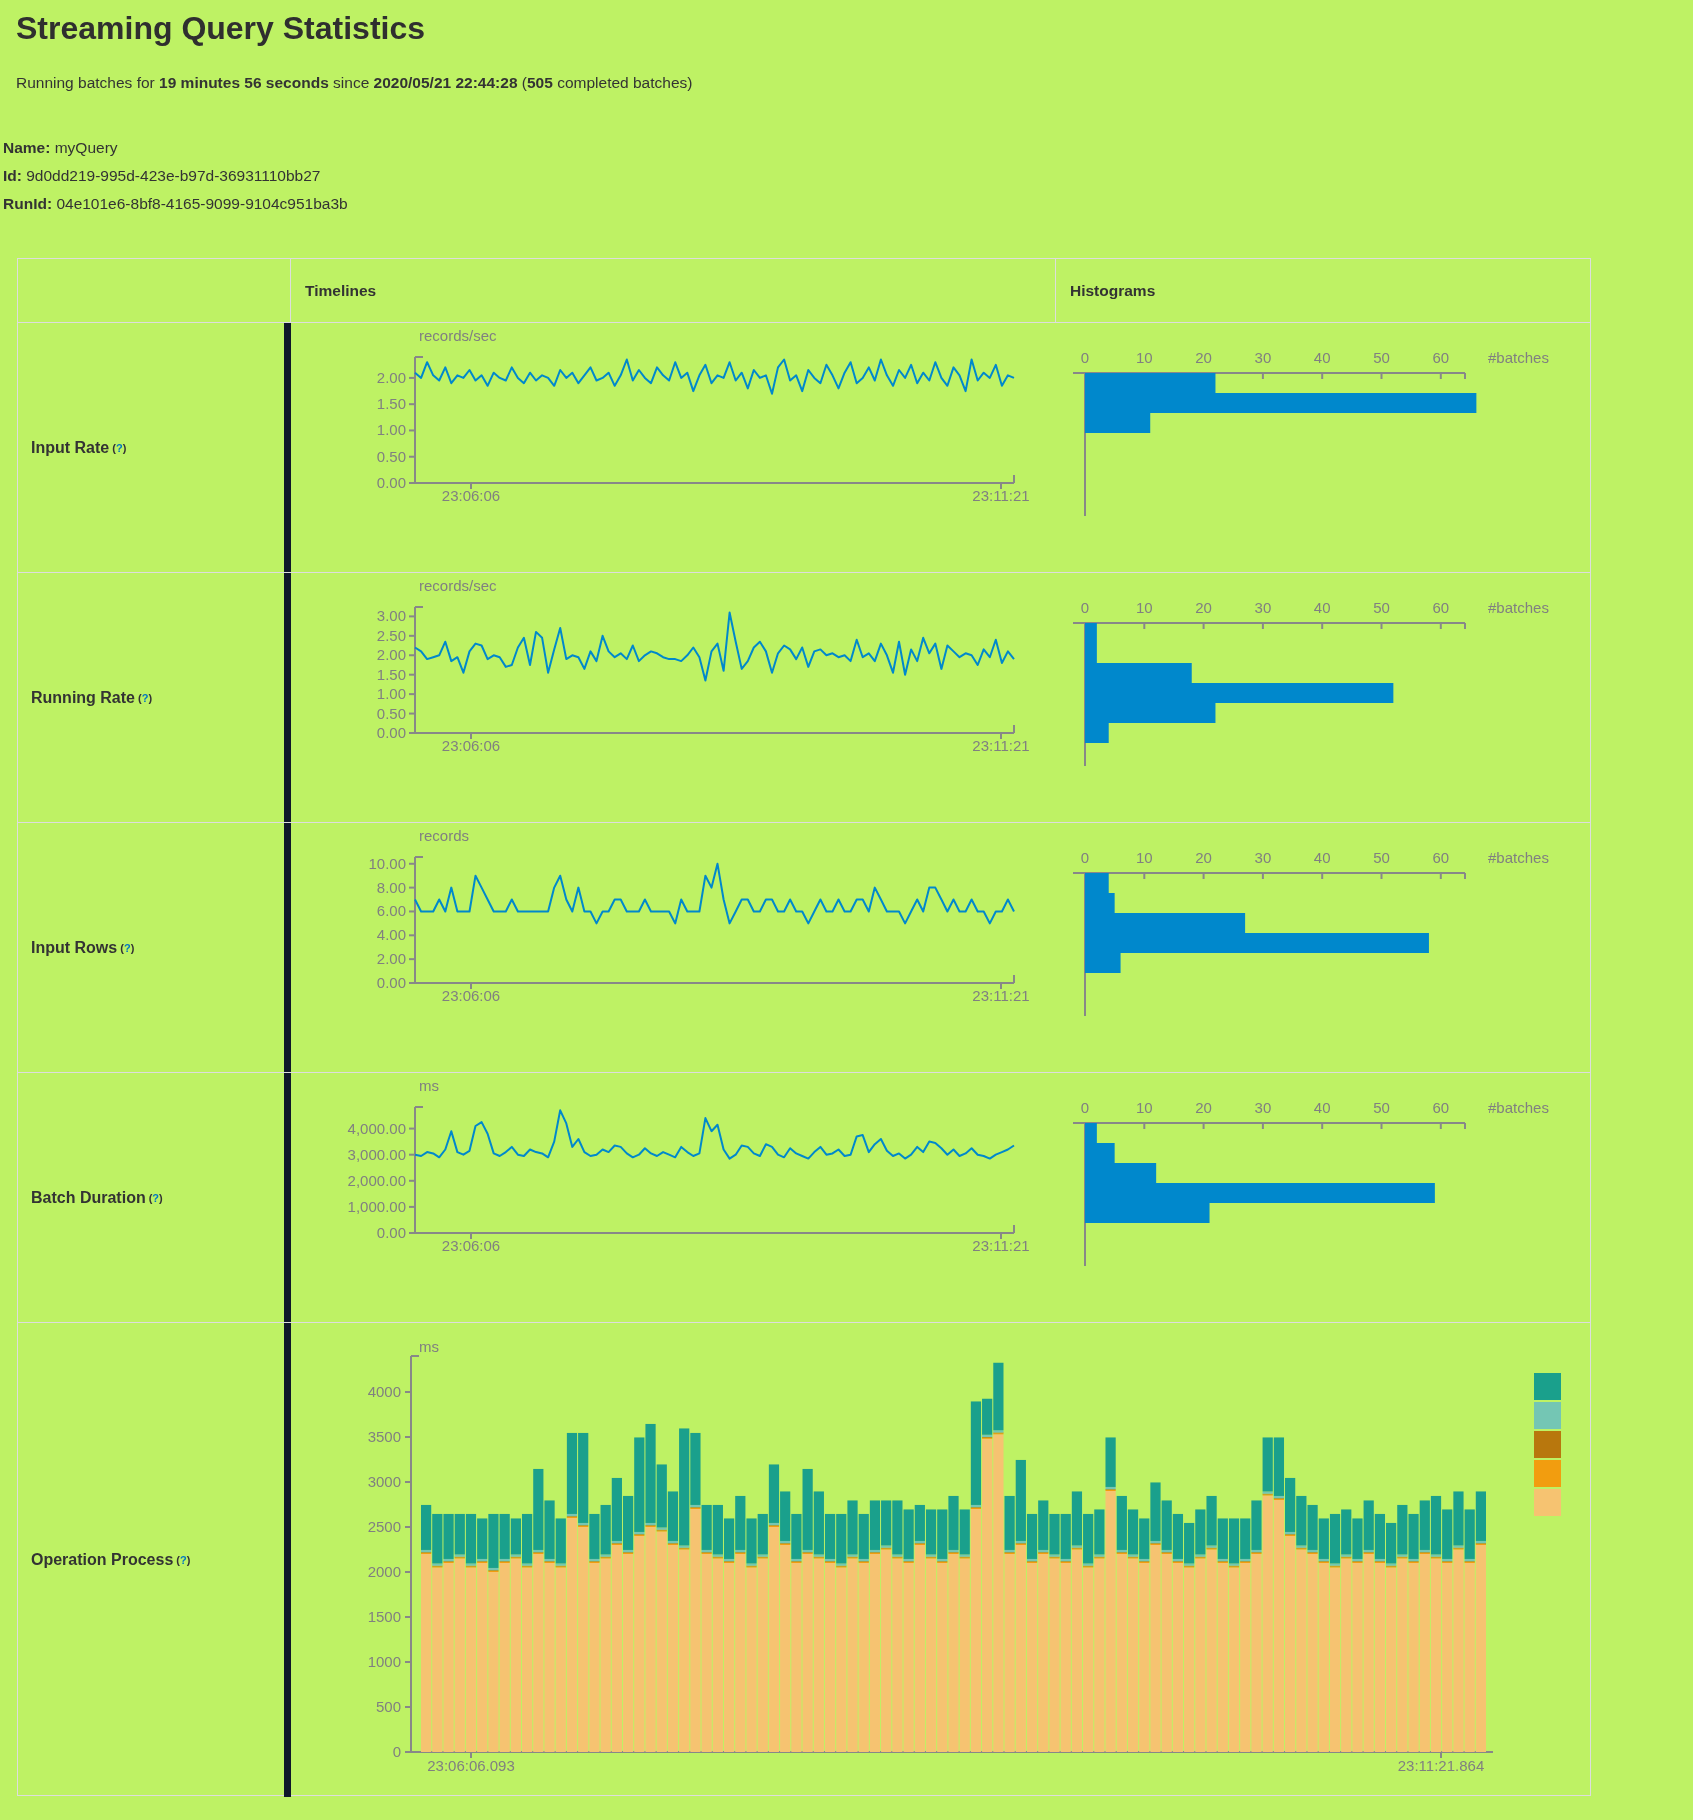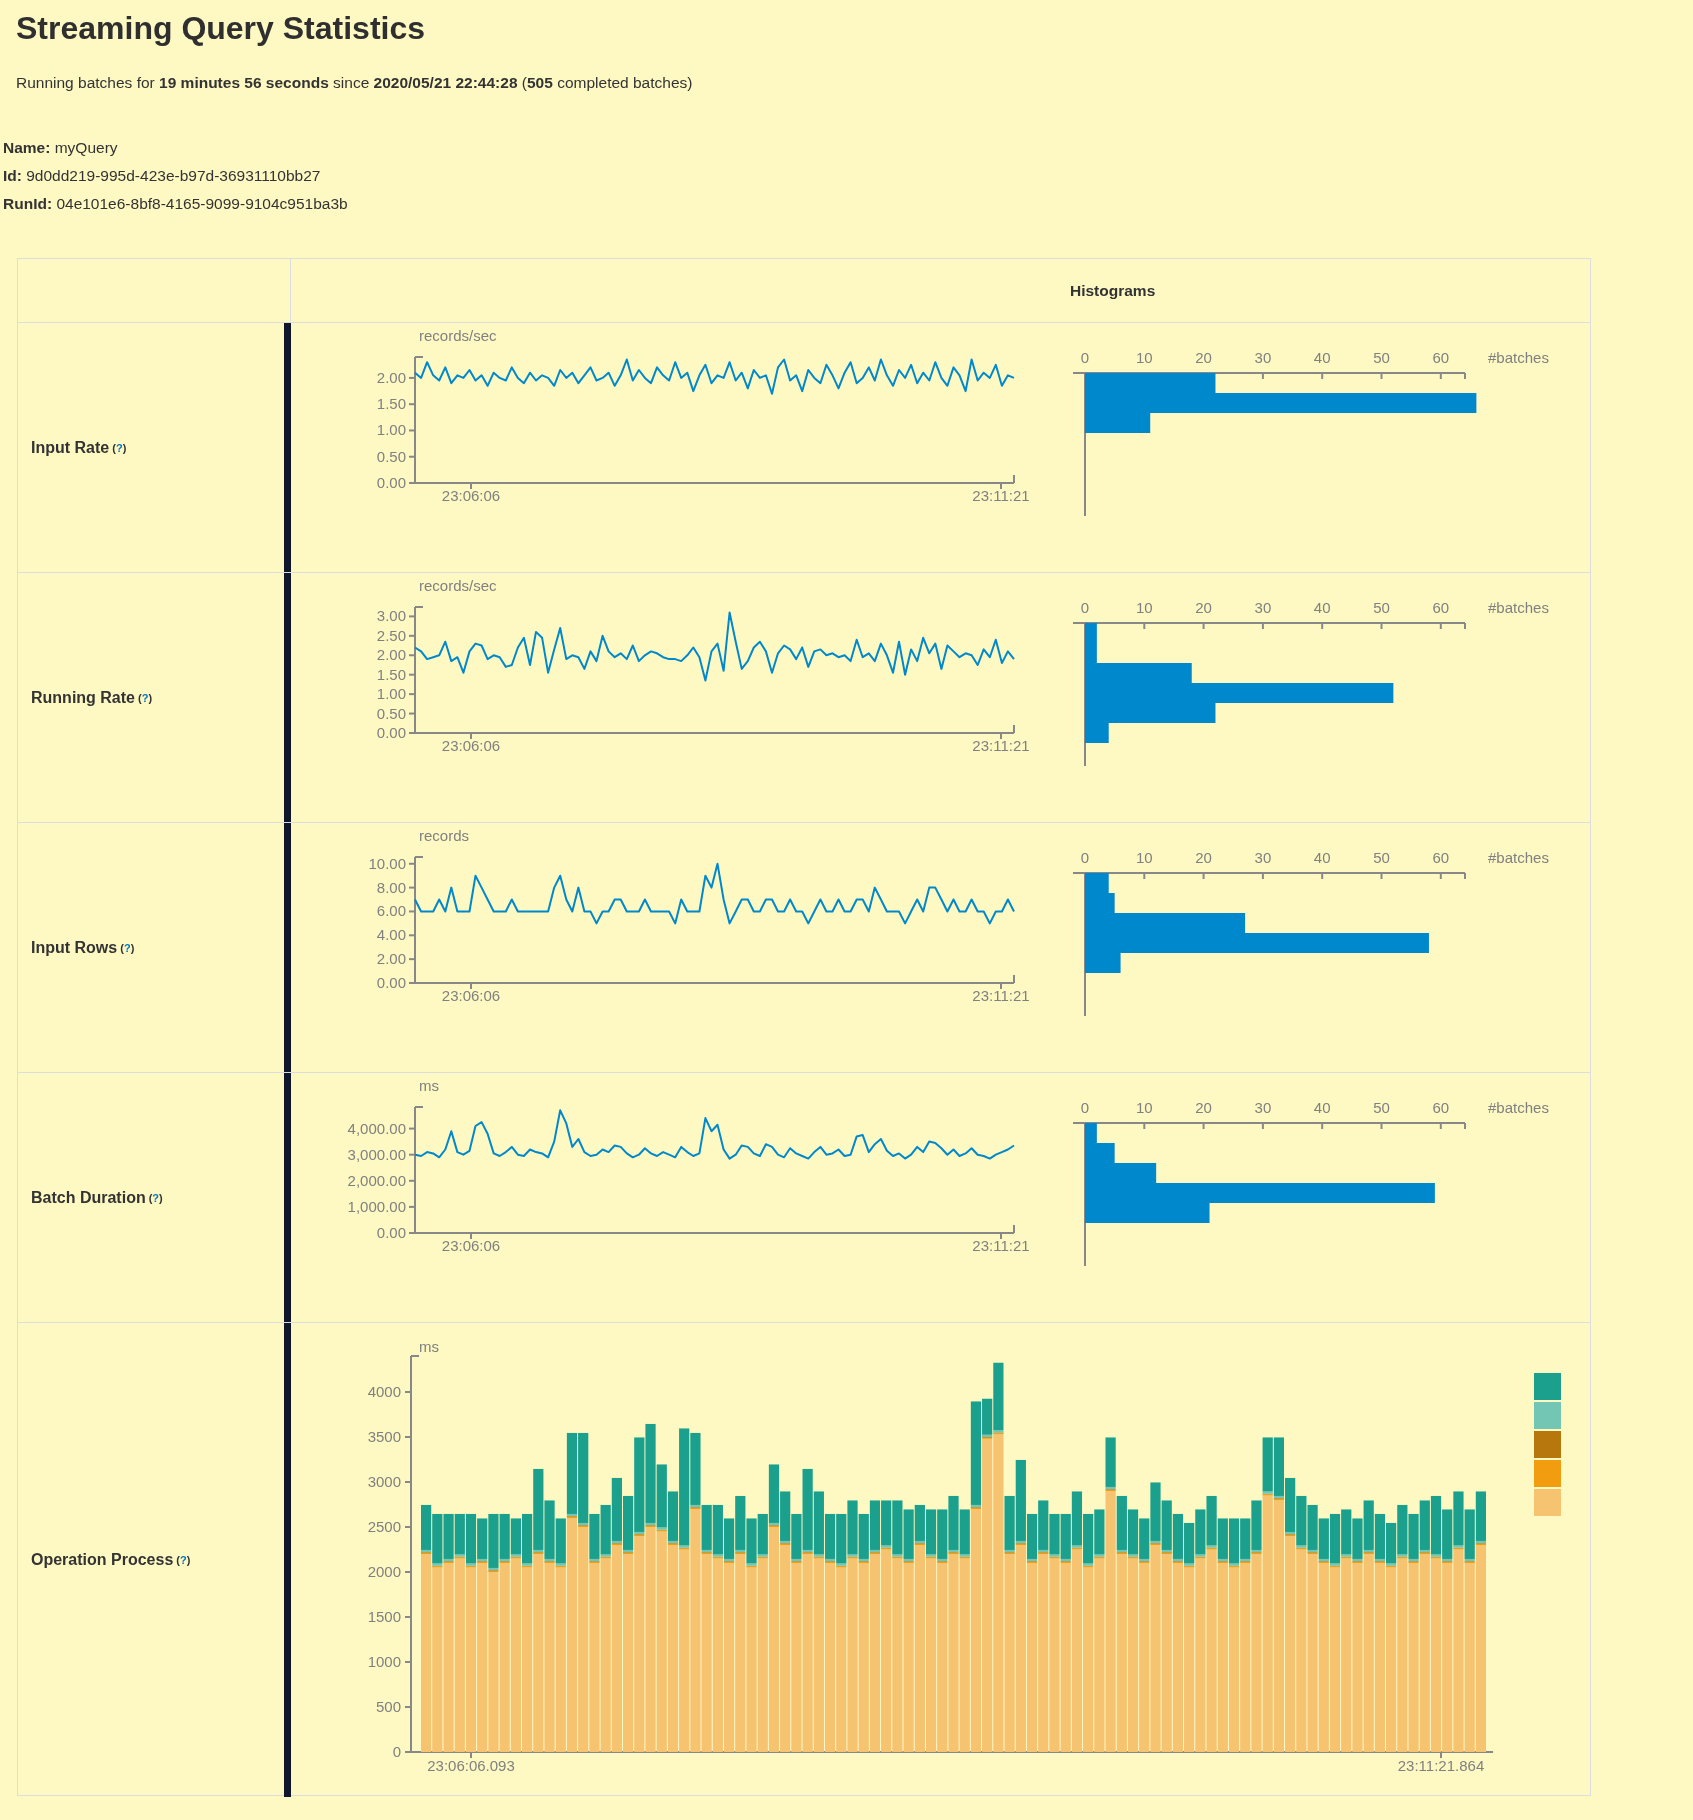--- a/index.html
+++ b/index.html
@@ -1,16 +1,16 @@
 <!DOCTYPE html>
 <html><head>
 <meta charset="utf-8">
 <style>
   html,body{margin:0;padding:0;background:#fff;}
-  .page{position:relative;width:1693px;height:1820px;background:#fef9c3;
+  .page{position:relative;width:1693px;height:1820px;background:#bef264;
         font-family:"Liberation Sans",sans-serif;color:#333;overflow:hidden;}
   .title{position:absolute;left:16px;top:10px;font-size:32px;font-weight:bold;color:#2f2f2f;margin:0;}
   .subtitle{position:absolute;left:16px;top:74px;font-size:15.5px;color:#333;}
   .meta{position:absolute;left:3px;top:134px;font-size:15.5px;line-height:28px;color:#333;}
   .meta .lbl{font-weight:bold;}
   .stats-table{position:absolute;left:17px;top:258px;width:1574px;height:1538px;
                border:1px solid #ddd;box-sizing:border-box;}
   .thead{position:absolute;left:0;top:0;width:100%;height:64px;border-bottom:1px solid #ddd;box-sizing:border-box;}
   .th-label{position:absolute;left:0;top:0;width:273px;height:64px;border-right:1px solid #ddd;box-sizing:border-box;}
   .th-timelines{position:absolute;left:273px;top:0;width:765px;height:64px;border-right:1px solid #ddd;
@@ -35,20 +35,21 @@
   <div class="subtitle"><span>Running batches for </span><b>19 minutes 56 seconds</b><span> since </span><b>2020/05/21 22:44:28</b><span> (</span><b>505</b><span> completed batches)</span></div>
   <div class="meta">
     <div><span class="lbl">Name:</span> <span>myQuery</span></div>
     <div><span class="lbl">Id:</span> <span>9d0dd219-995d-423e-b97d-36931110bb27</span></div>
     <div><span class="lbl">RunId:</span> <span>04e101e6-8bf8-4165-9099-9104c951ba3b</span></div>
   </div>
 
   <div class="stats-table">
     <div class="thead">
       <div class="th-label"></div>
+      <div class="th-timelines">Timelines</div>
       <div class="th-histograms">Histograms</div>
     </div>
 
     <div class="trow" style="top:64px;height:250px;">
       <div class="row-label">
         <span>Input Rate</span>
         <sup><span>(</span><span class="q">?</span><span>)</span></sup>
       </div>
       <div class="chartcell"><svg width="1301" height="250">
             <text x="128" y="18" text-anchor="start" font-size="15" fill="#808080">records/sec</text>

